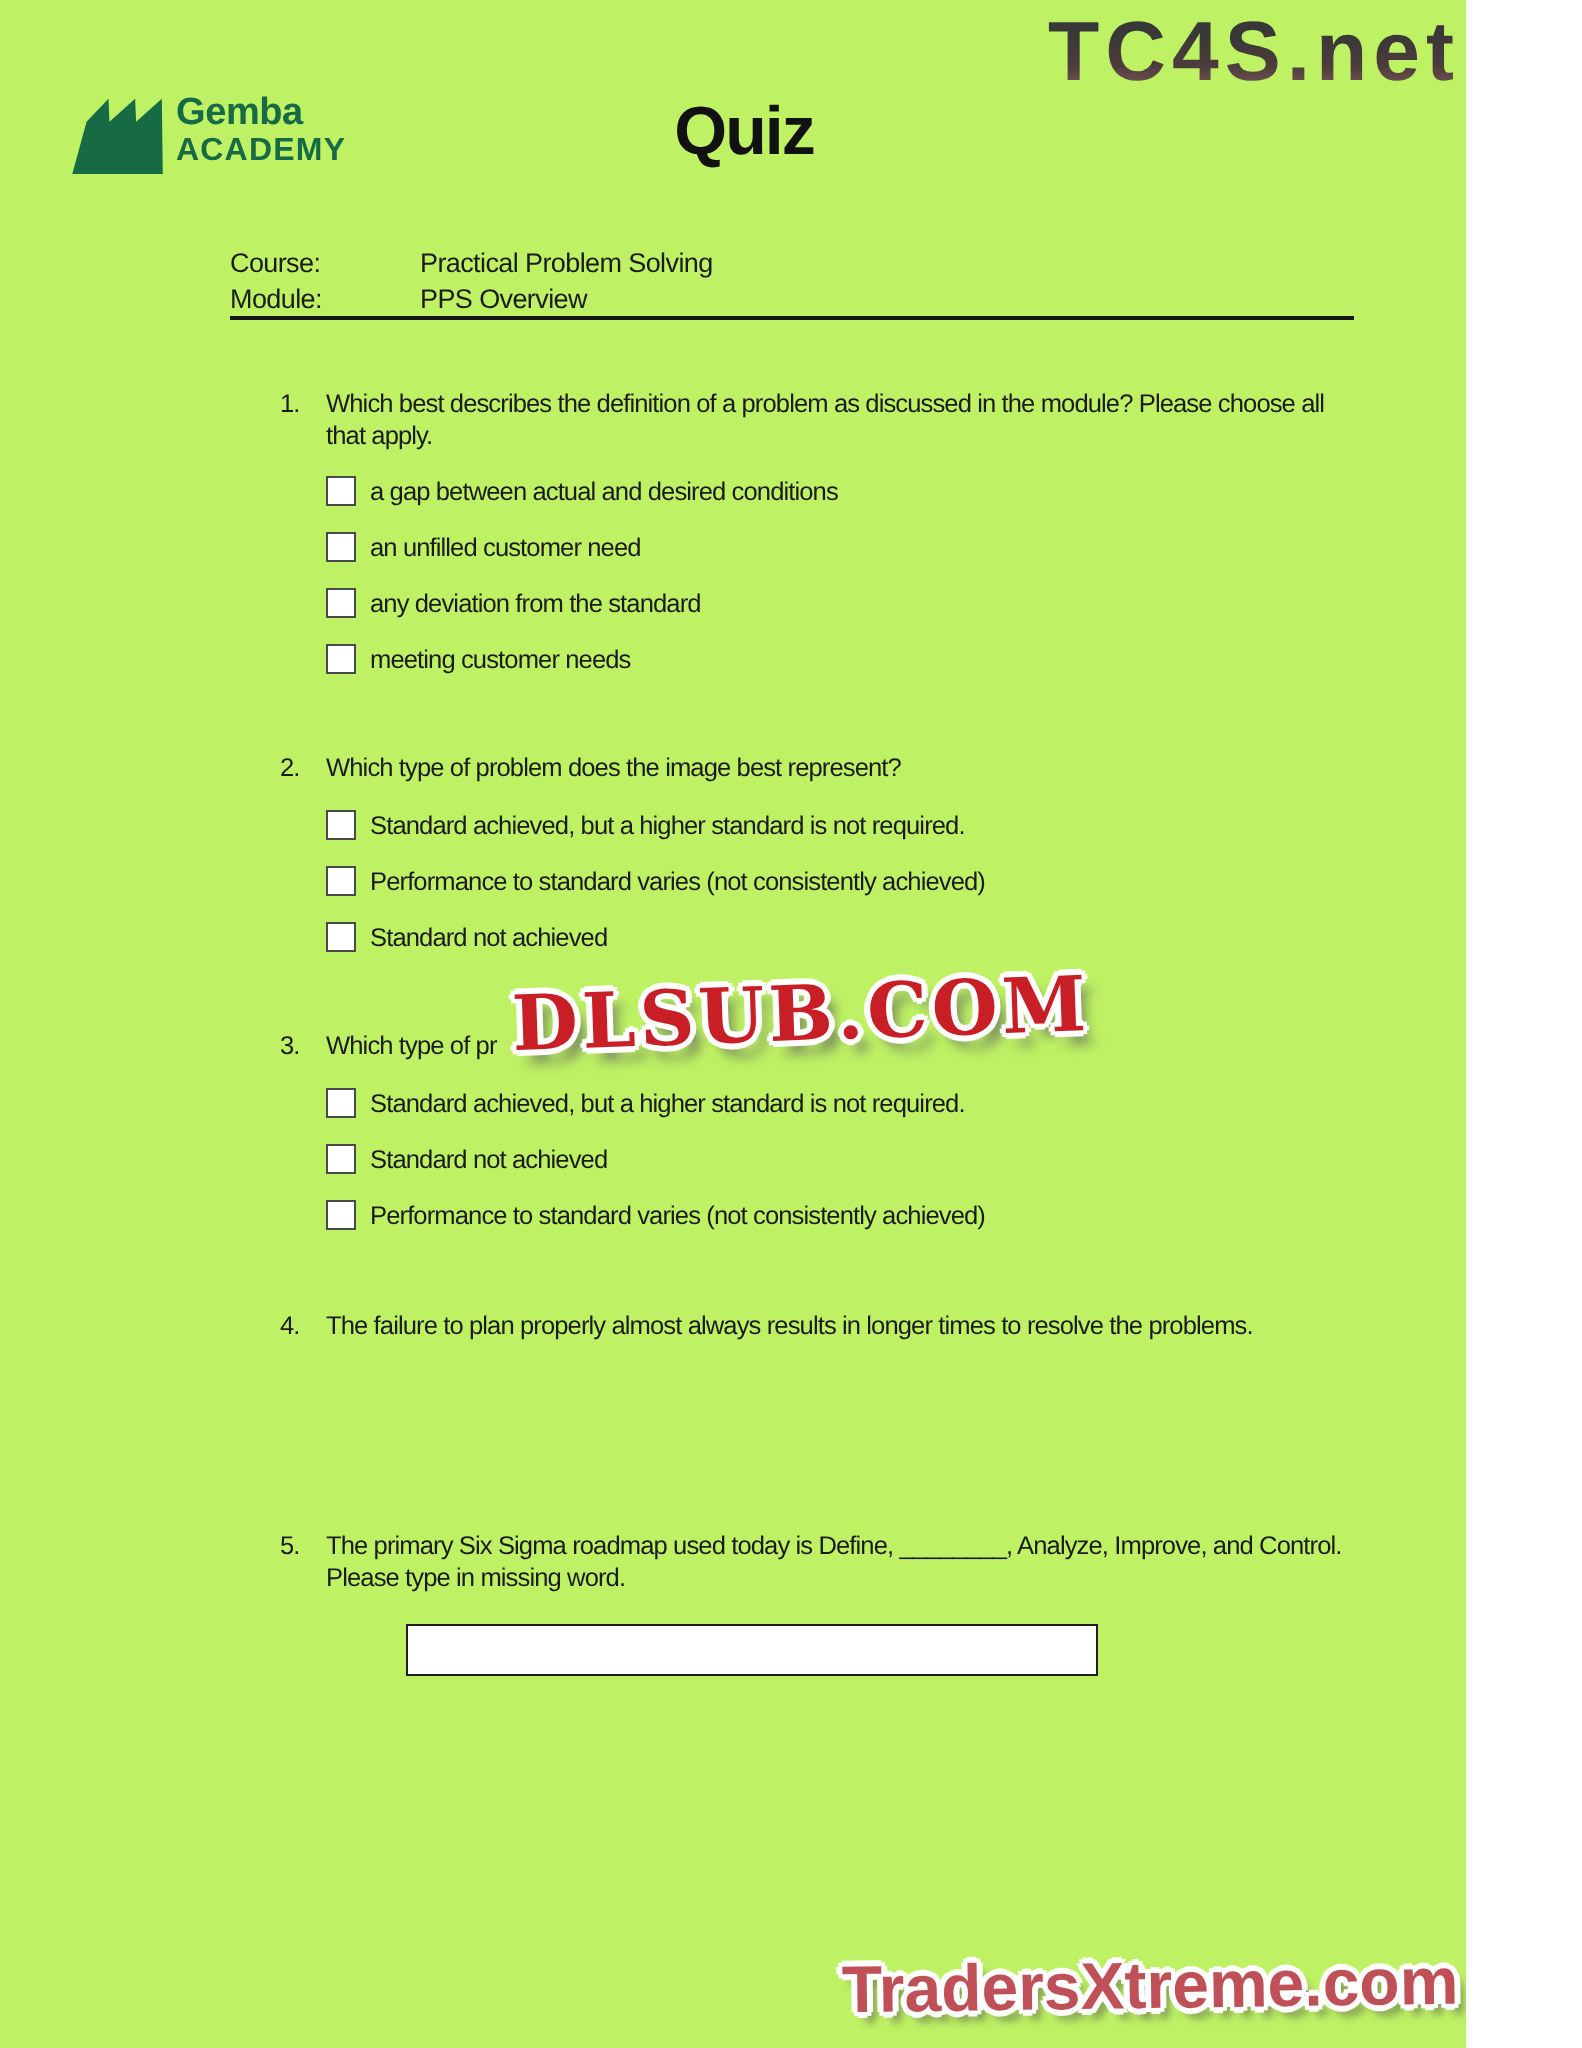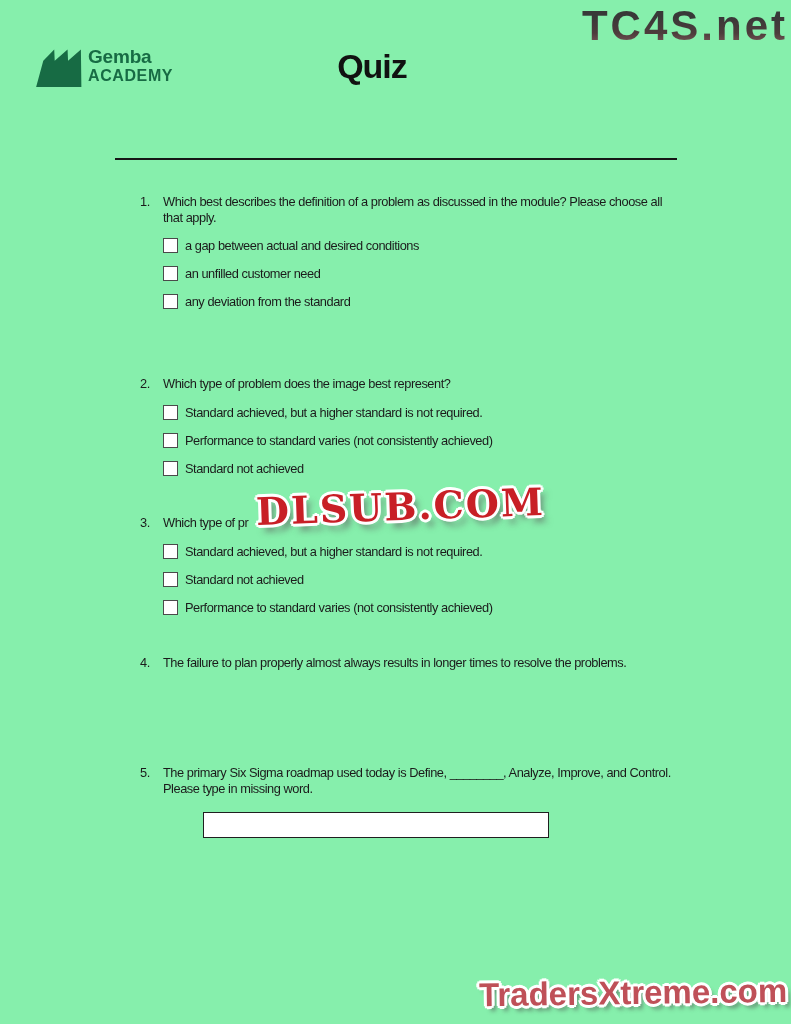--- a/index.html
+++ b/index.html
@@ -1,16 +1,16 @@
 <!DOCTYPE html>
 <html><head>
 <meta charset="utf-8">
 <style>
   html,body{margin:0;padding:0;background:#fff;}
-  .page{position:relative;width:791px;height:1024px;background:#86efac;overflow:hidden;
+  .page{position:relative;width:733px;height:1024px;background:#bef264;overflow:hidden;
         font-family:"Liberation Sans",sans-serif;color:#1b1b1b;}
 
   
   .tc4s{position:absolute;top:2px;right:3px;font-size:42px;font-weight:800;letter-spacing:3px;
         background:linear-gradient(180deg,#383838 30%,#4d3c3c 65%,#8f6565 100%);
         -webkit-background-clip:text;background-clip:text;color:transparent;
         font-family:"Liberation Sans",sans-serif;}
 
   
   .logo{position:absolute;left:34px;top:46px;width:210px;height:46px;}
@@ -70,39 +70,53 @@
       <svg width="50" height="40" viewBox="0 0 50 42">
         <polygon fill="#176b44" points="1,41 8.5,13.5 20,1.5 20.5,13.5 34,1.5 34.5,13.5 48,1.5 48.5,41"></polygon>
       </svg>
     </span>
     <span class="logo-name">Gemba</span>
     <span class="logo-sub">ACADEMY</span>
   </div>
 
   <div class="title">Quiz</div>
 
+  <div class="meta">
+    <div class="meta-row">
+      <span class="meta-label">Course:</span>
+      <span>Practical Problem Solving</span>
+    </div>
+    <div class="meta-row">
+      <span class="meta-label">Module:</span>
+      <span>PPS Overview</span>
+    </div>
+  </div>
   <div class="rule"></div>
 
   <div class="q" style="top:194px">
     <div class="qrow">
       <span class="qnum">1.</span>
       <span class="qtext">Which best describes the definition of a problem as discussed in the module? Please choose all that apply.</span>
     </div>
     <div class="opts mt11">
       <div class="opt">
         <span class="cb"></span>
         <span class="optlabel">a gap between actual and desired conditions</span>
       </div>
       <div class="opt">
         <span class="cb"></span>
         <span class="optlabel">an unfilled customer need</span>
       </div>
       <div class="opt">
         <span class="cb"></span>
         <span class="optlabel">any deviation from the standard</span>
+      </div>
+      <div class="opt">
+        <span class="cb"></span>
+        <span class="optlabel">meeting customer needs</span>
       </div>
     </div>
   </div>
 
   <div class="q" style="top:376px">
     <div class="qrow">
       <span class="qnum">2.</span>
       <span class="qtext">Which type of problem does the image best represent?</span>
     </div>
     <div class="opts mt12">

